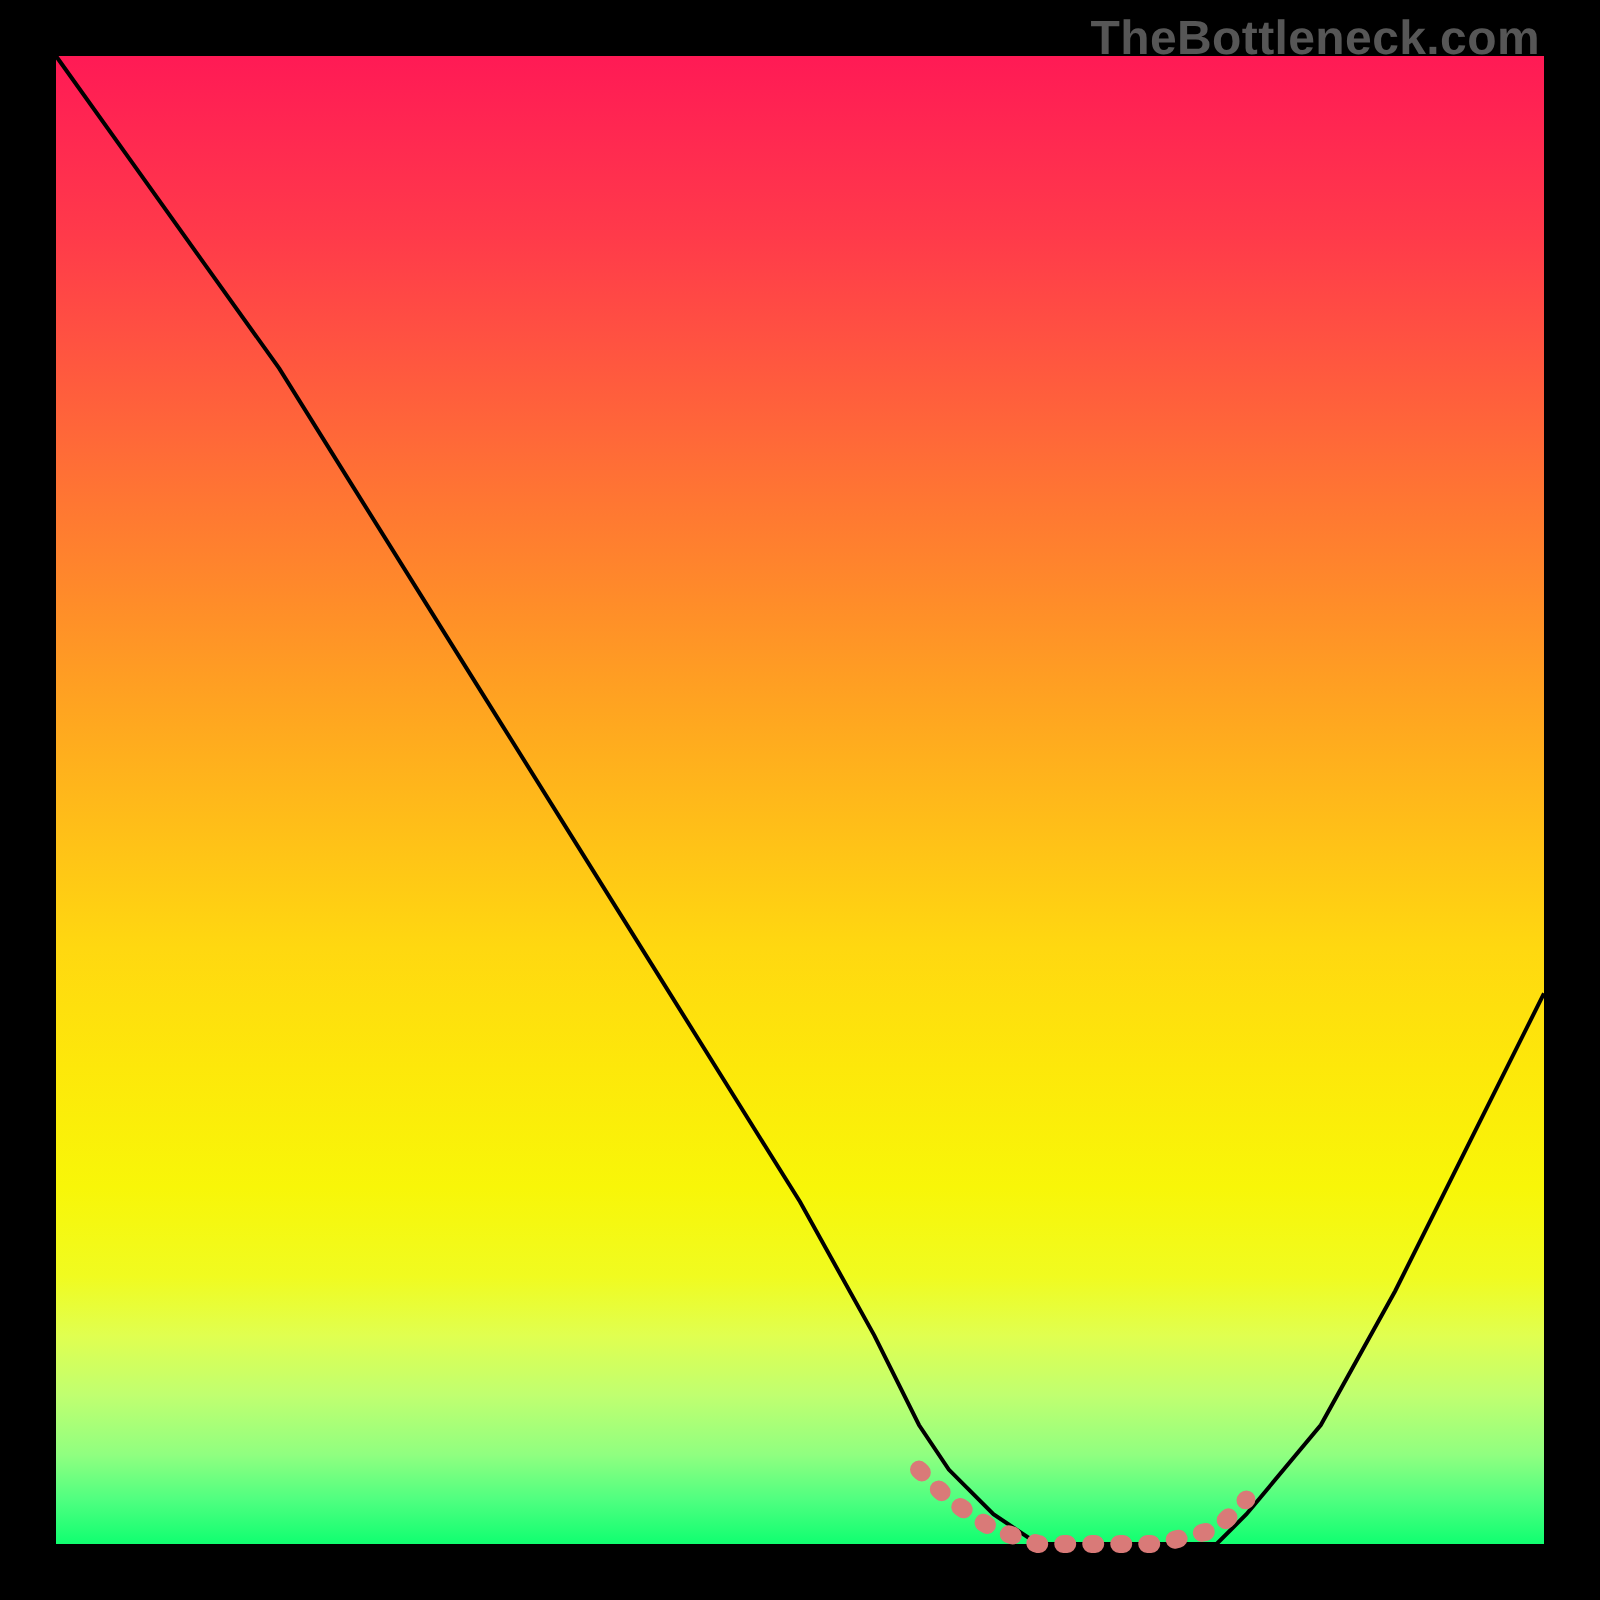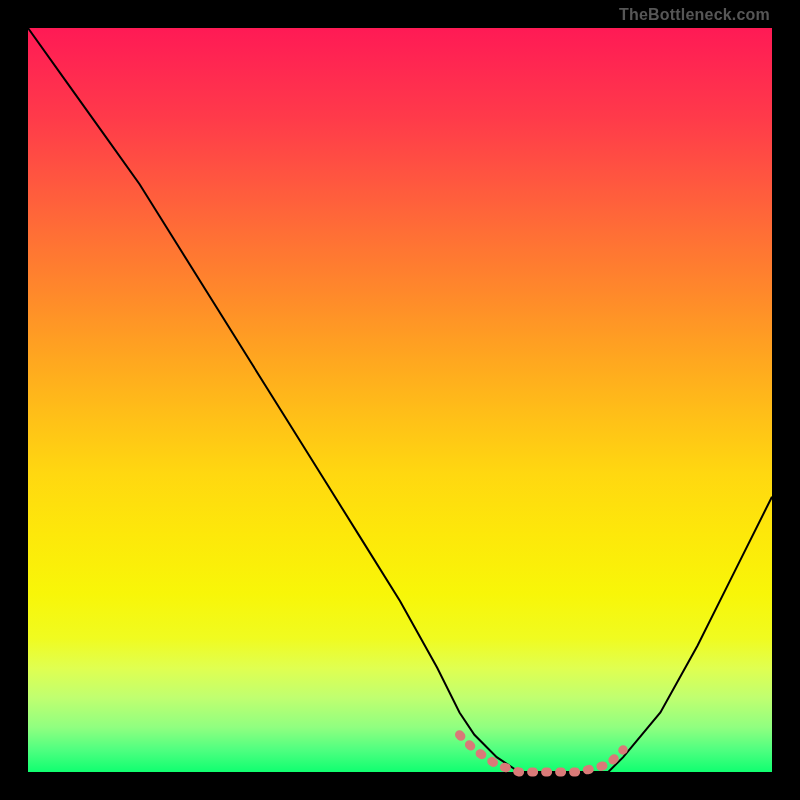--- a/index.html
+++ b/index.html
@@ -33,21 +33,21 @@
       #c0ff70 90%,
       #90ff80 94%,
       #50ff80 97%,
       #10ff70 100%);
   }
   .watermark {
     position: absolute;
     top: 6px;
     right: 30px;
     font-family: Arial, Helvetica, sans-serif;
-    font-size: 16px;
+    font-size: 24px;
     font-weight: 600;
     color: #565656;
     letter-spacing: 0.2px;
   }
   svg.curve {
     position: absolute;
     left: 0;
     top: 0;
     width: 744px;
     height: 744px;

